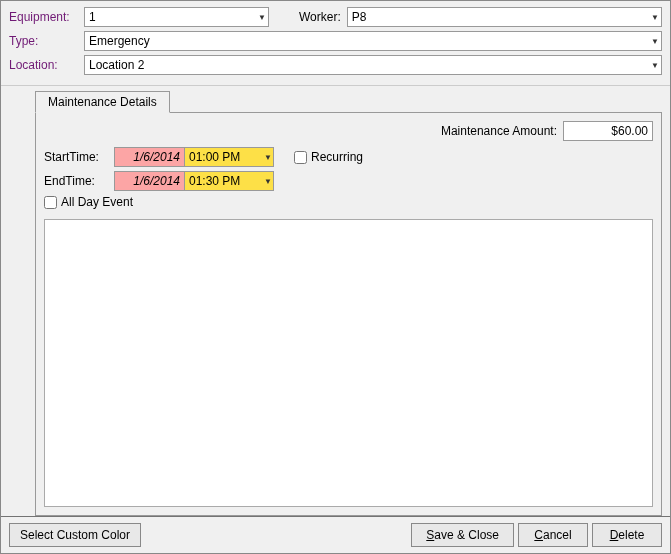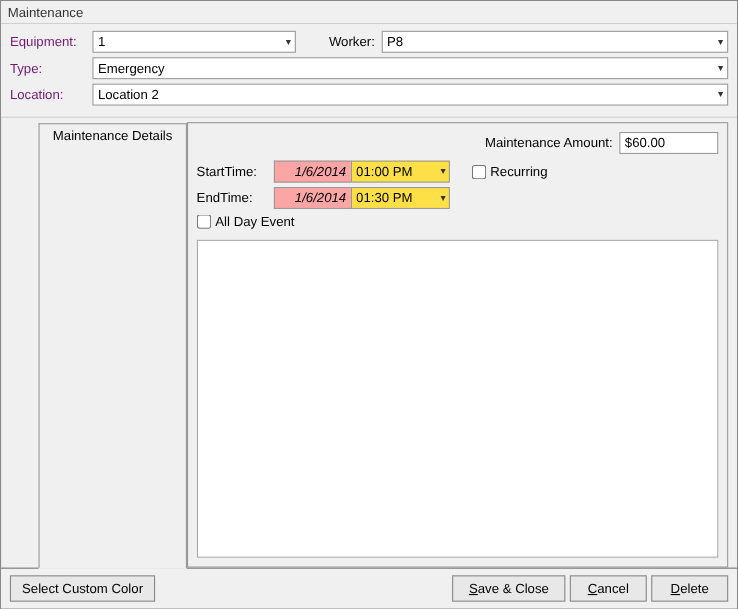--- a/index.html
+++ b/index.html
@@ -56,21 +56,21 @@
       margin-left: 20px;
       margin-right: 6px;
       white-space: nowrap;
     }
 
     
     .tab-container {
       margin: 4px 8px 0 8px;
       flex: 1;
       display: flex;
-      flex-direction: row;
+      flex-direction: column;
       padding-left: 26px;
     }
 
     .tab-header {
       display: flex;
     }
 
     .tab-item {
       padding: 3px 12px;
       border: 1px solid #999;
@@ -108,20 +108,21 @@
     .amount-label {
       margin-right: 6px;
     }
 
     .amount-input {
       width: 90px;
       height: 20px;
       border: 1px solid #999;
       background: white;
       padding: 1px 4px;
+      text-align: right;
       outline: none;
     }
 
     .time-row {
       display: flex;
       align-items: center;
       margin-bottom: 4px;
     }
 
     .time-label {
@@ -277,23 +278,20 @@
       align-items: center;
       flex: 1;
       margin-left: 10px;
     }
   </style>
 </head>
 <body>
 
 <div class="main-window">
 
-  <div class="window-title">
-    <span>Maintenance</span>
-  </div>
 
   <div class="form-area">
 
     <div class="form-row">
       <div class="top-row-container">
         <div class="equipment-part">
           <span class="form-label">Equipment:</span>
           <div class="full-select-wrapper" style="width:185px;">
             <select class="select-full">
               <option>1</option>

